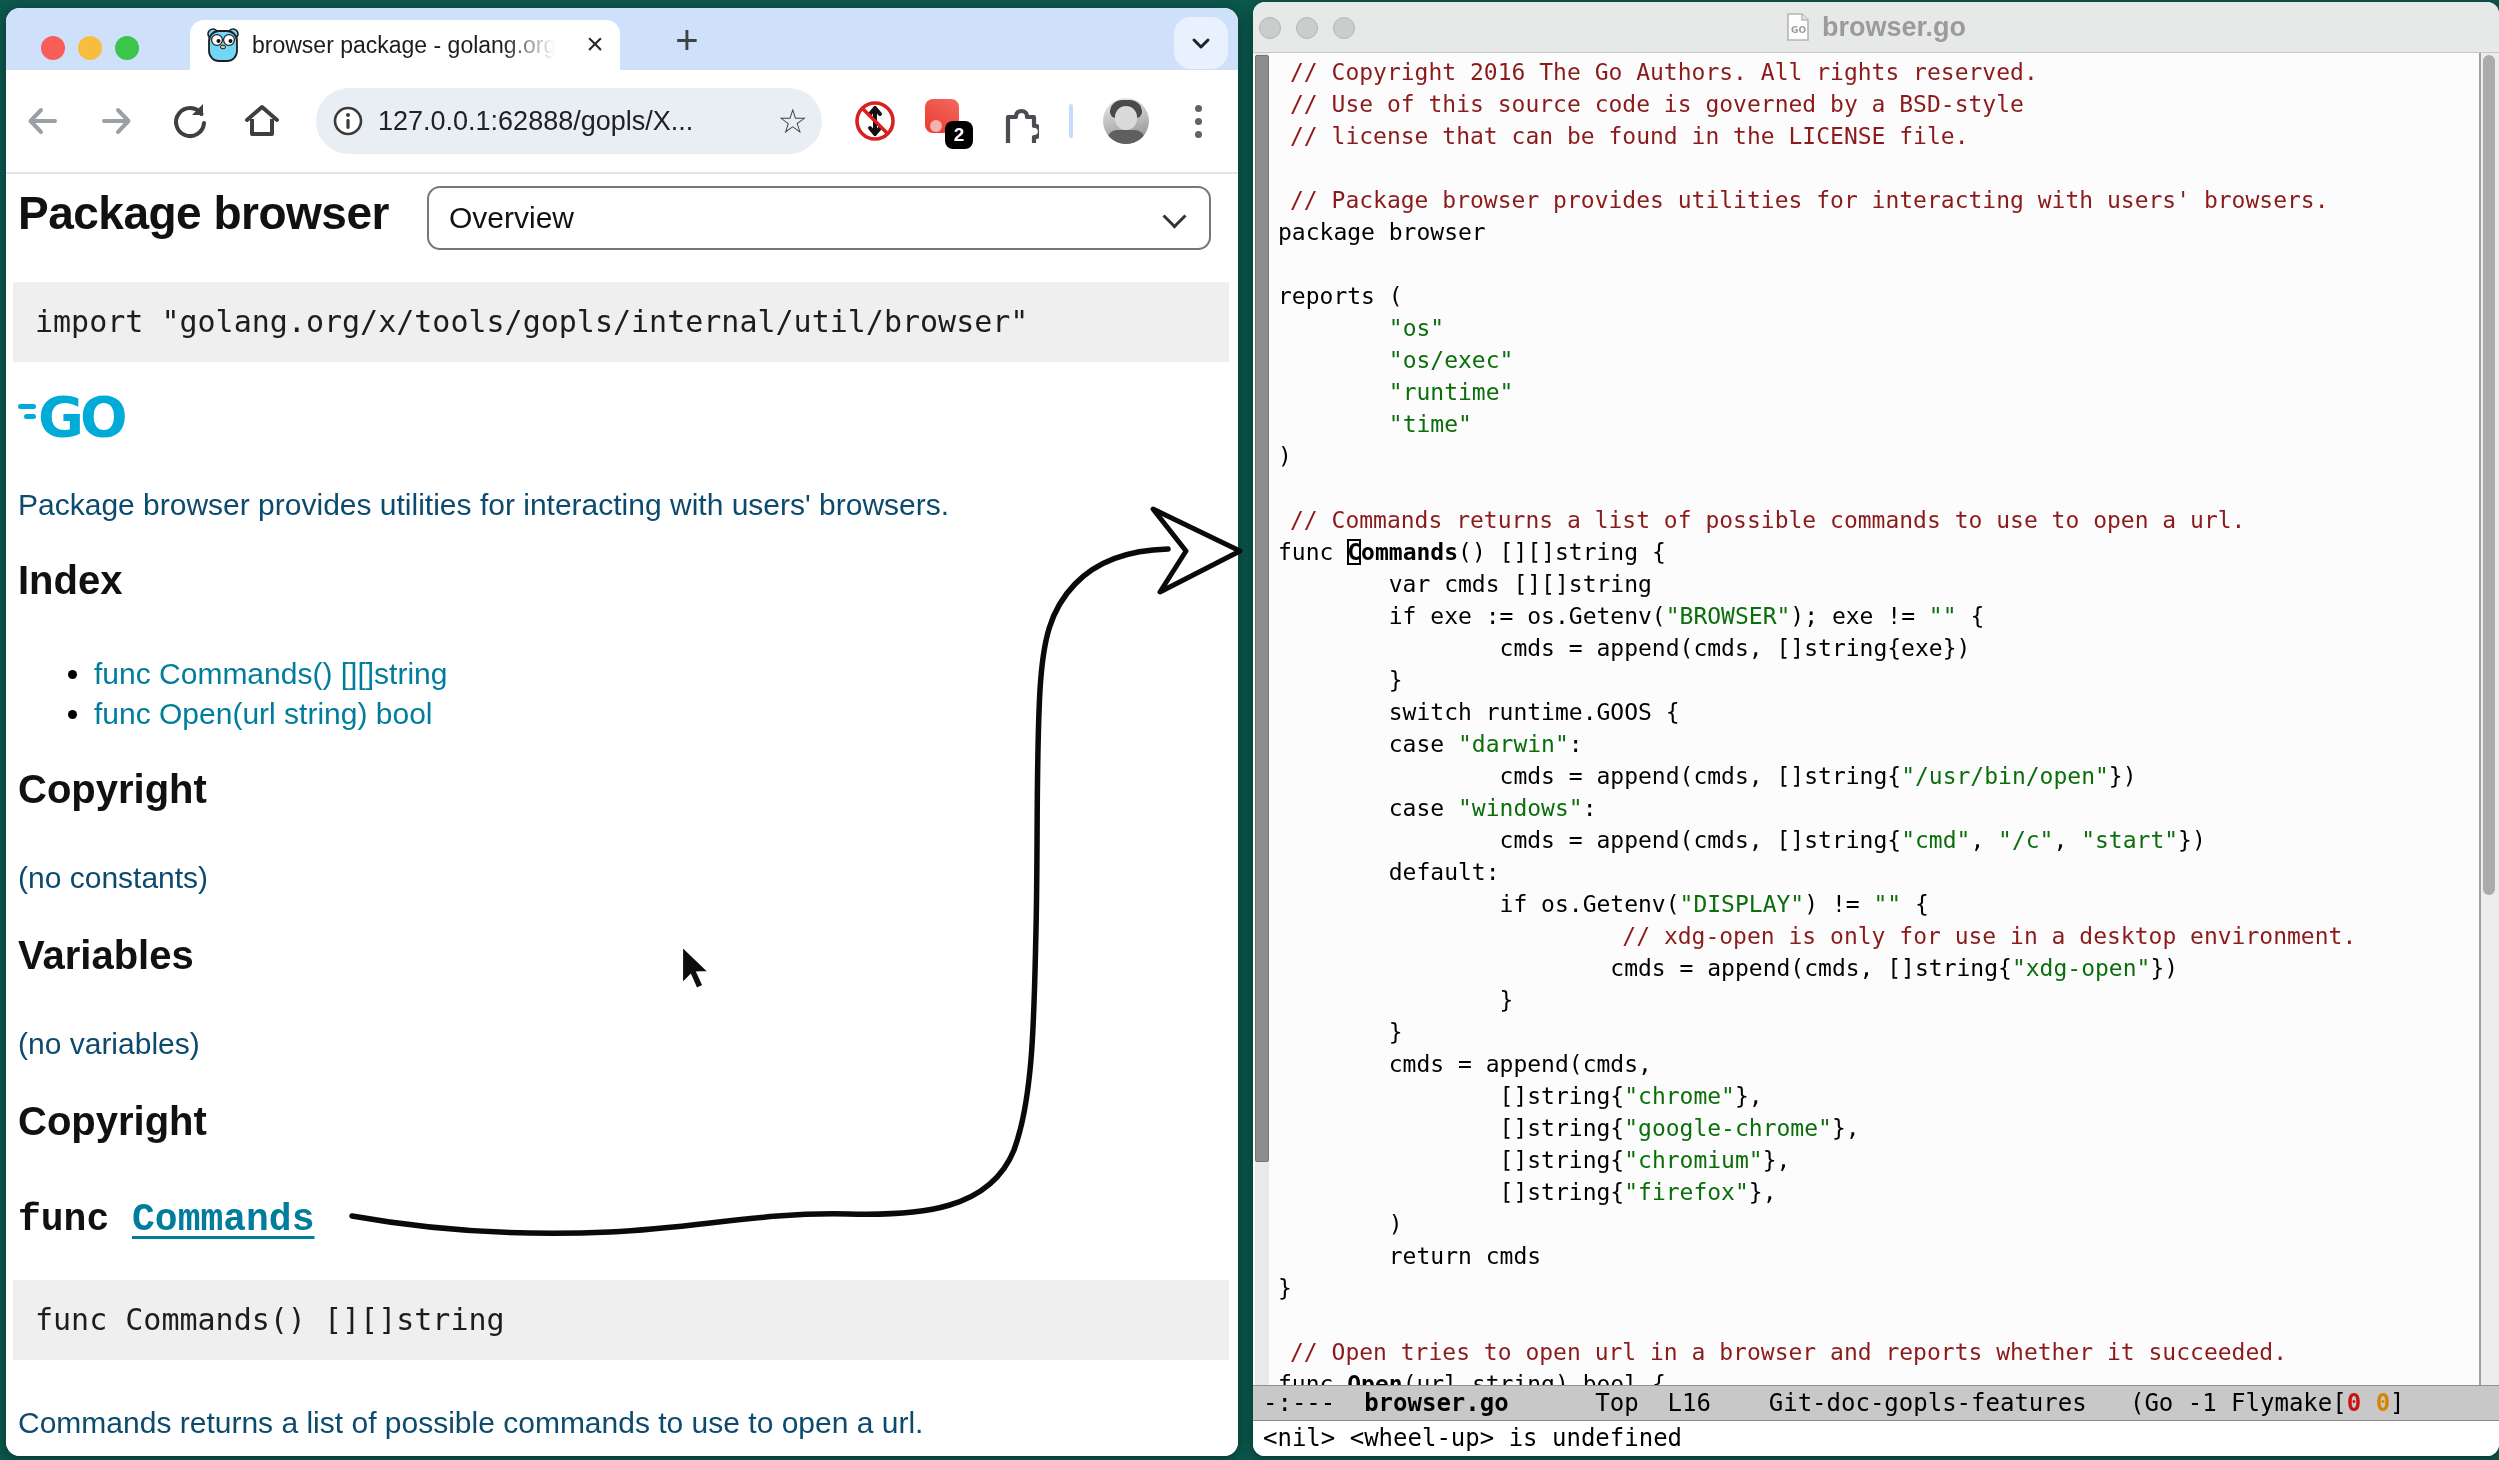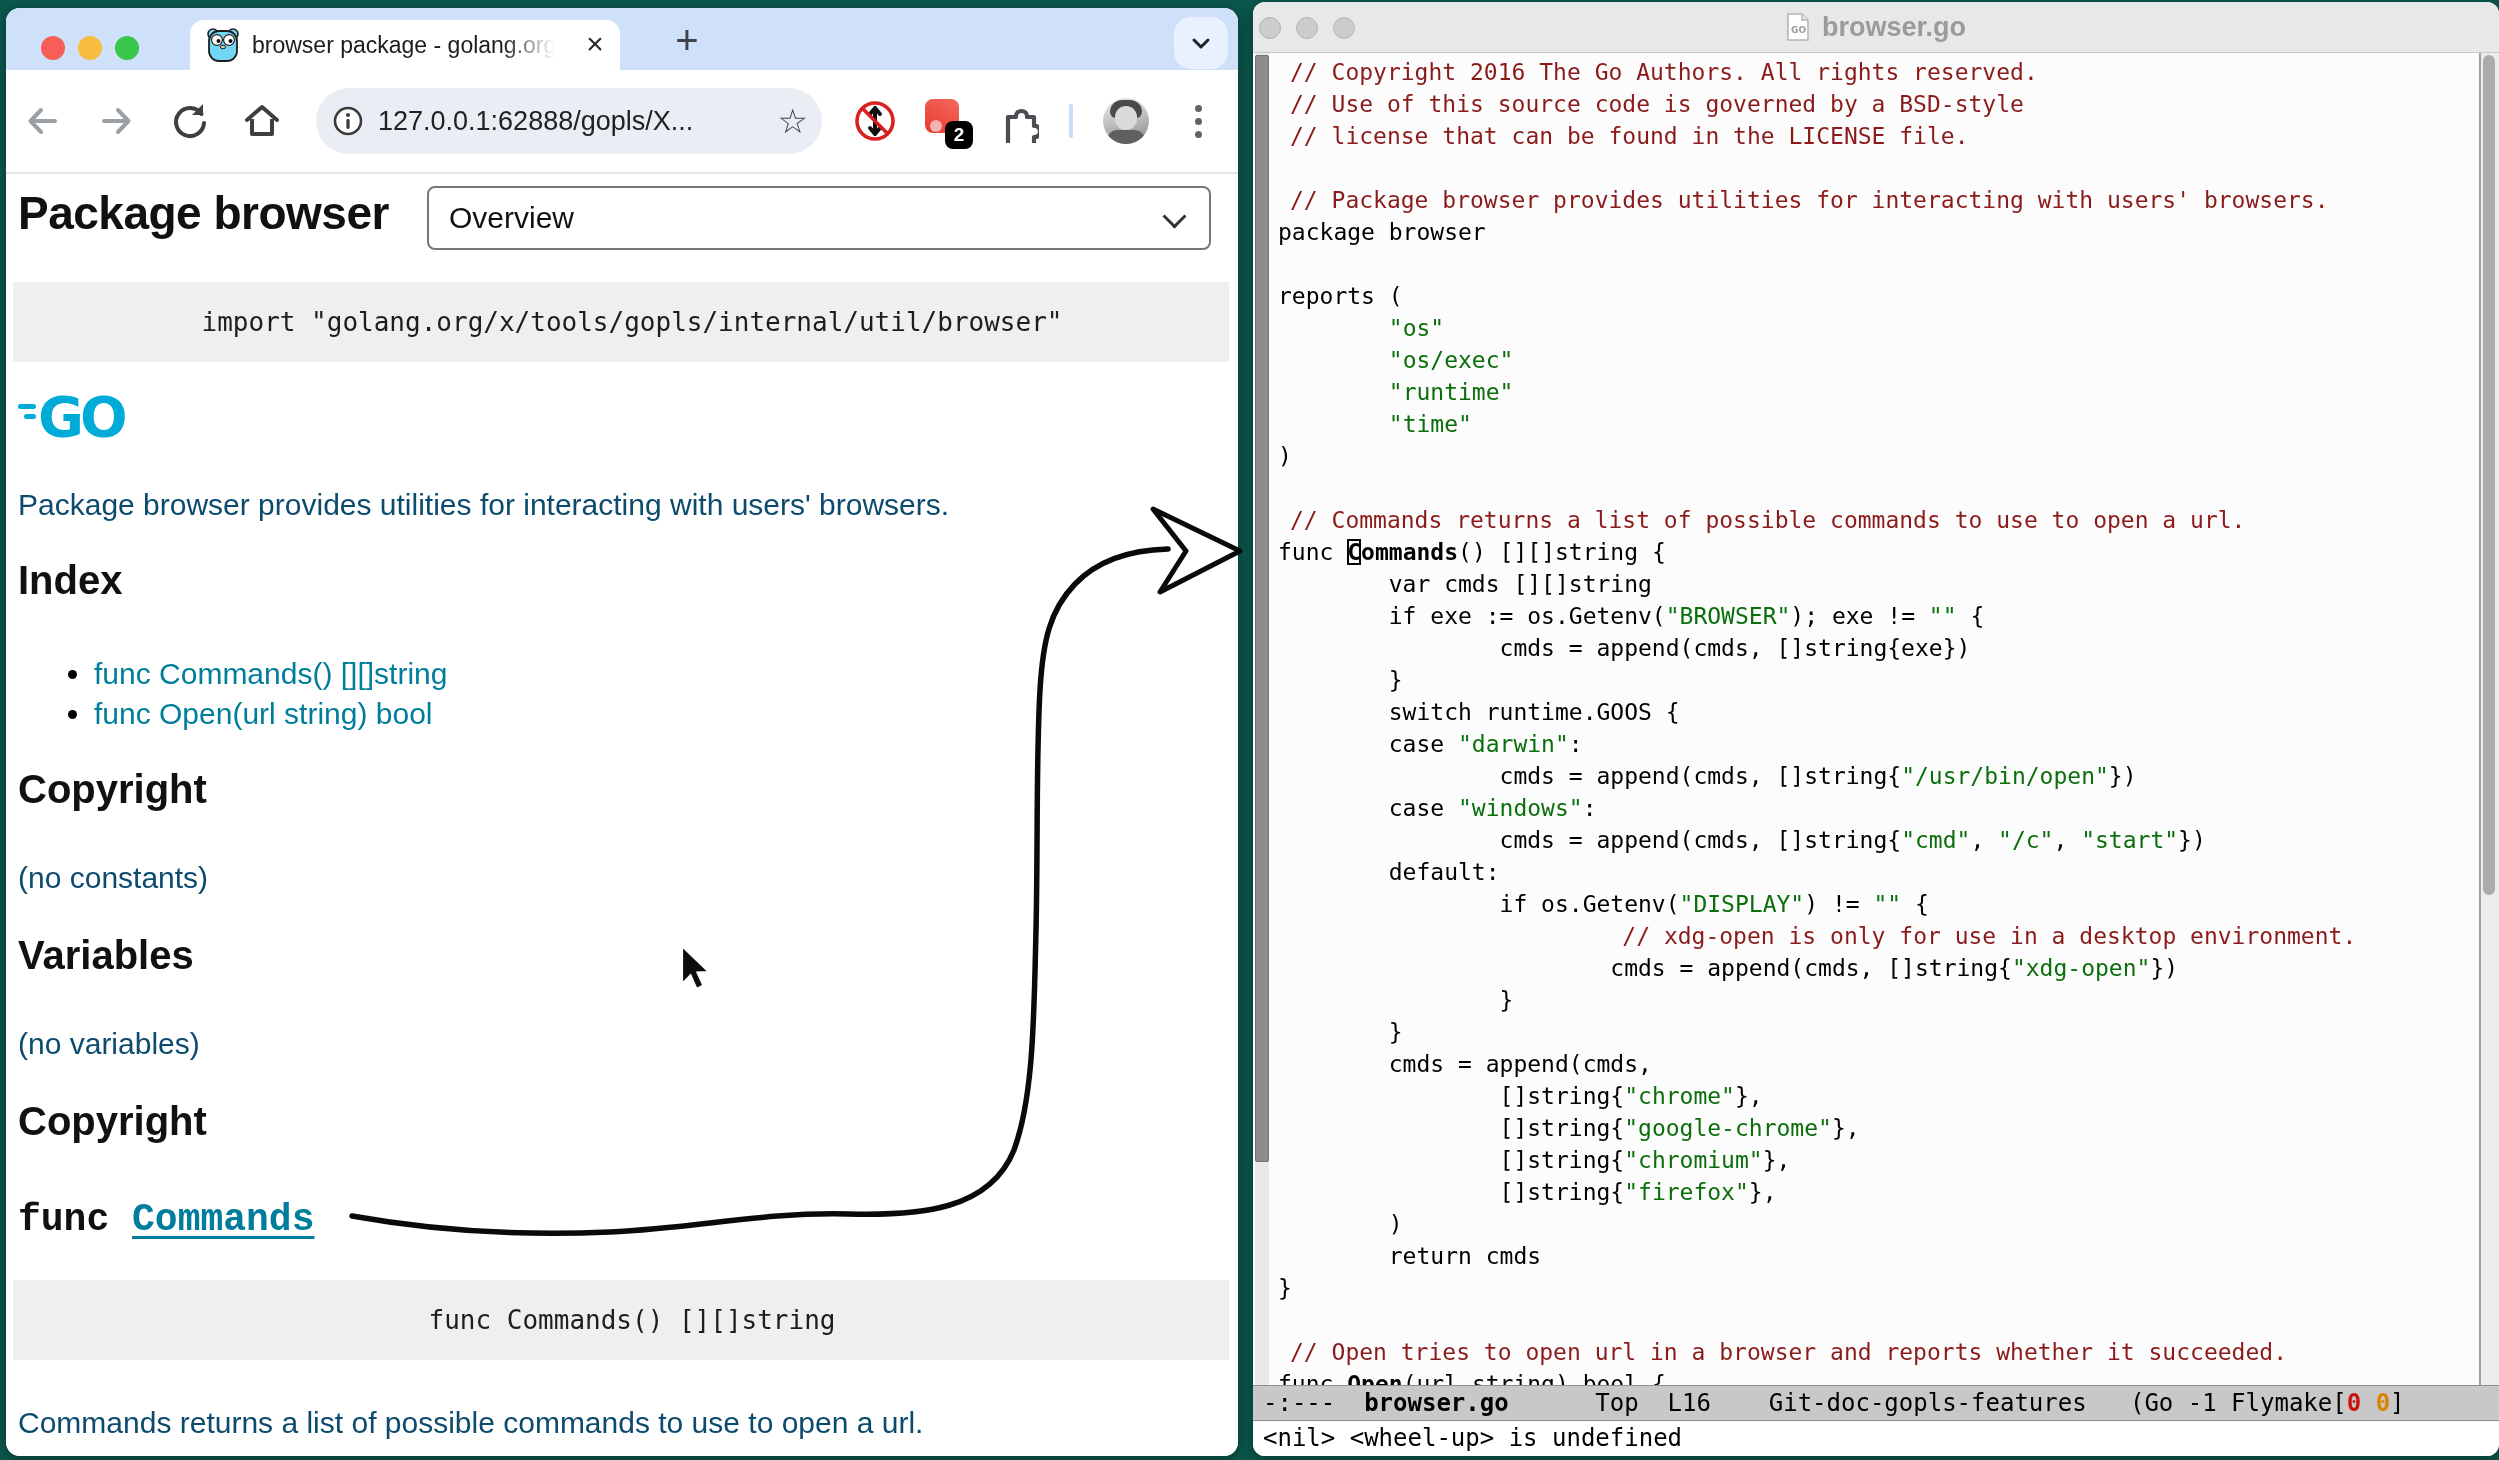--- a/index.html
+++ b/index.html
@@ -38,27 +38,27 @@
   .avatar .face{position:absolute;left:12px;top:8px;width:22px;height:24px;border-radius:11px;background:#dadada;}
   .avatar .body{position:absolute;left:4px;top:32px;width:38px;height:16px;border-radius:10px 10px 0 0;background:#5f5f5f;}
   .kebab{position:absolute;left:1176px;top:29px;width:32px;height:44px;}
   .kebab i{position:absolute;left:13px;width:7px;height:7px;border-radius:50%;background:#5f6368;}
   .badge2{position:absolute;right:-8px;bottom:-6px;width:28px;height:28px;border-radius:8px;background:#000;
           color:#fff;font-size:19px;font-weight:bold;text-align:center;line-height:28px;}
 
   
   .page{position:absolute;left:0;top:166px;right:0;bottom:0;background:#fff;}
   .pg-h1{position:absolute;left:12px;top:178px;font-size:46px;font-weight:bold;color:#111;letter-spacing:-.5px;}
-  .pg-select{position:absolute;left:421px;top:178px;width:784px;height:64px;border:2px solid #777;border-radius:8px;
+  .pg-select{position:absolute;left:421px;top:178px;width:784px;height:64px;border:2px solid #777;border-radius:13px;
              background:#fff;font-size:30px;color:#111;line-height:60px;padding-left:20px;box-sizing:border-box;}
   .pg-select .chev{position:absolute;right:26px;top:20px;width:14px;height:14px;border-right:3px solid #333;
                    border-bottom:3px solid #333;transform:rotate(45deg);}
   .codebox{position:absolute;left:7px;width:1216px;height:80px;background:#efefef;
-           font-family:"DejaVu Sans Mono",monospace;font-size:26px;color:#1d1d1d;line-height:80px;padding-left:22px;
-           box-sizing:border-box;white-space:nowrap;overflow:hidden;text-align:center;}
+           font-family:"DejaVu Sans Mono",monospace;font-size:30px;color:#1d1d1d;line-height:80px;padding-left:22px;
+           box-sizing:border-box;white-space:nowrap;overflow:hidden;}
   .golt{position:absolute;left:12px;top:372px;}
   .pg-p{position:absolute;left:12px;font-size:30px;color:#0c4a6e;}
   .pg-h2{position:absolute;left:12px;font-size:40px;font-weight:bold;color:#111;}
   .idxlist{position:absolute;left:0;top:646px;margin:0;padding:0;list-style:none;}
   .idxlist li{position:relative;padding-left:88px;line-height:40px;font-size:30px;}
   .idxlist li::before{content:"";position:absolute;left:62px;top:16px;width:9px;height:9px;border-radius:50%;background:#000;}
   .lnk{color:#007d9c;text-decoration:none;}
   .funcline{position:absolute;left:12px;top:1190px;font-size:38px;font-weight:bold;color:#111;font-family:Liberation Mono, monospace;}
   .funcline .lnk{text-decoration:underline;text-decoration-thickness:3px;text-underline-offset:6px;}
 

